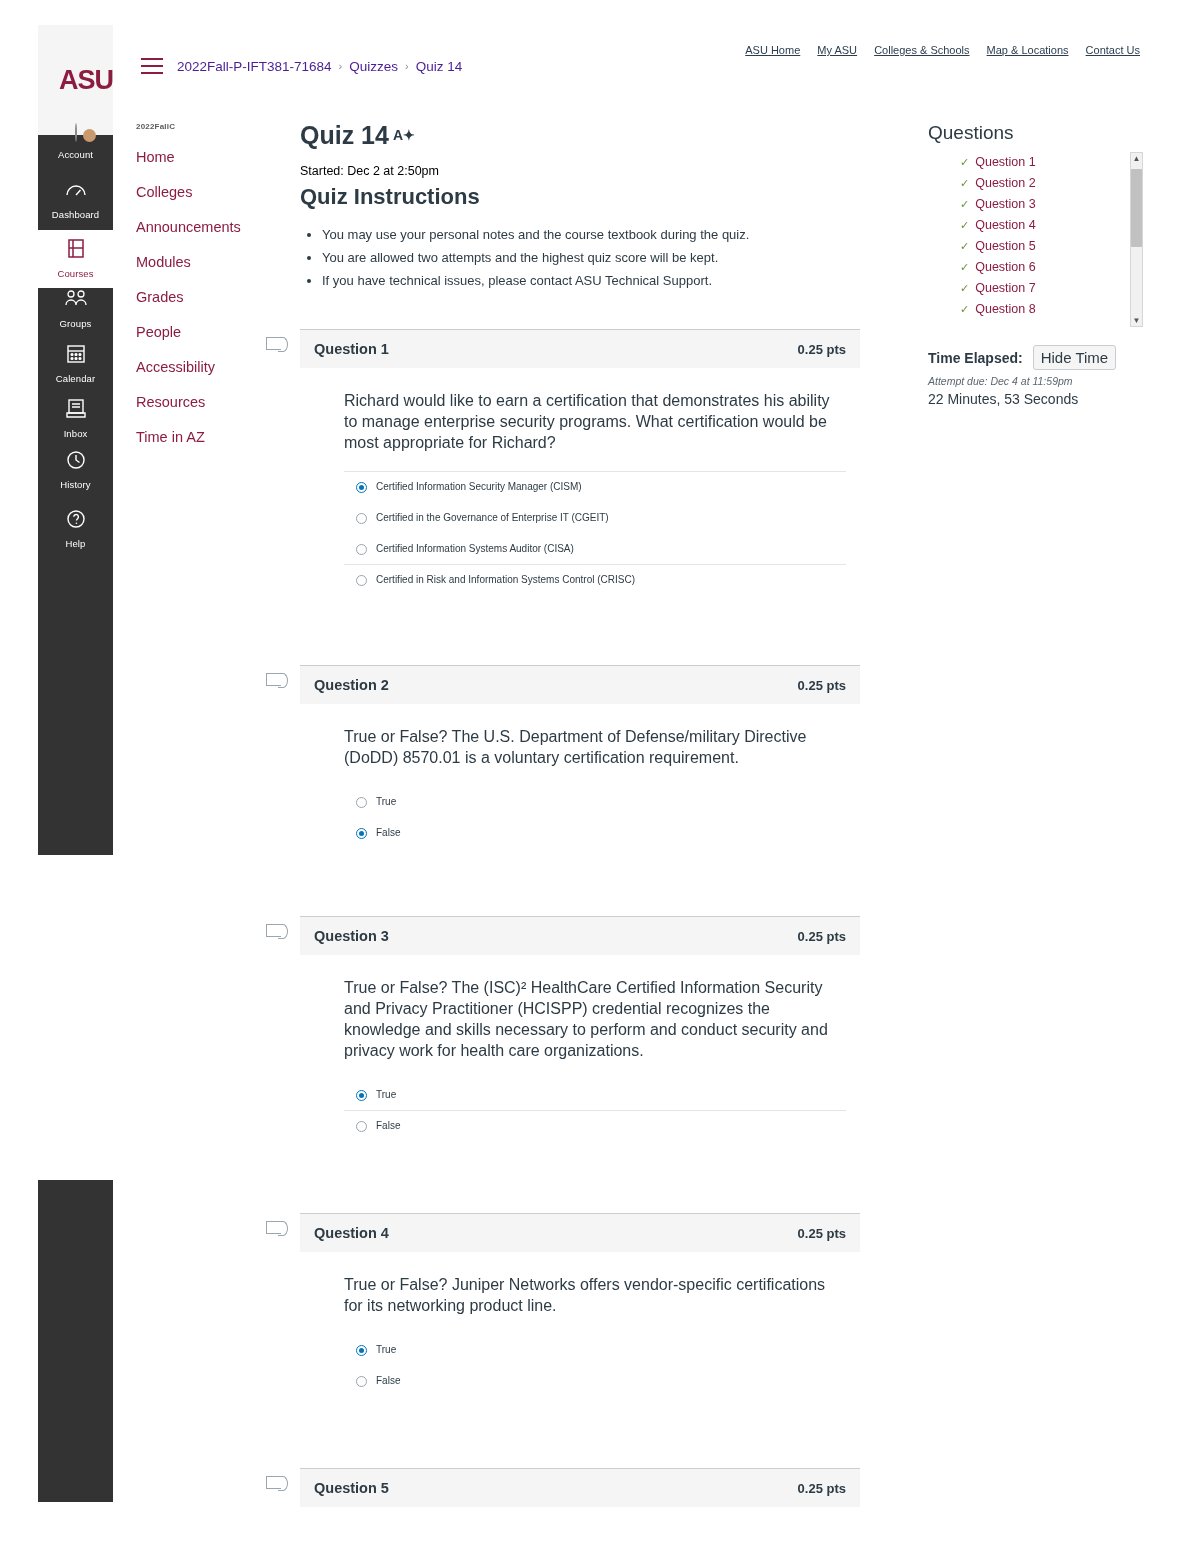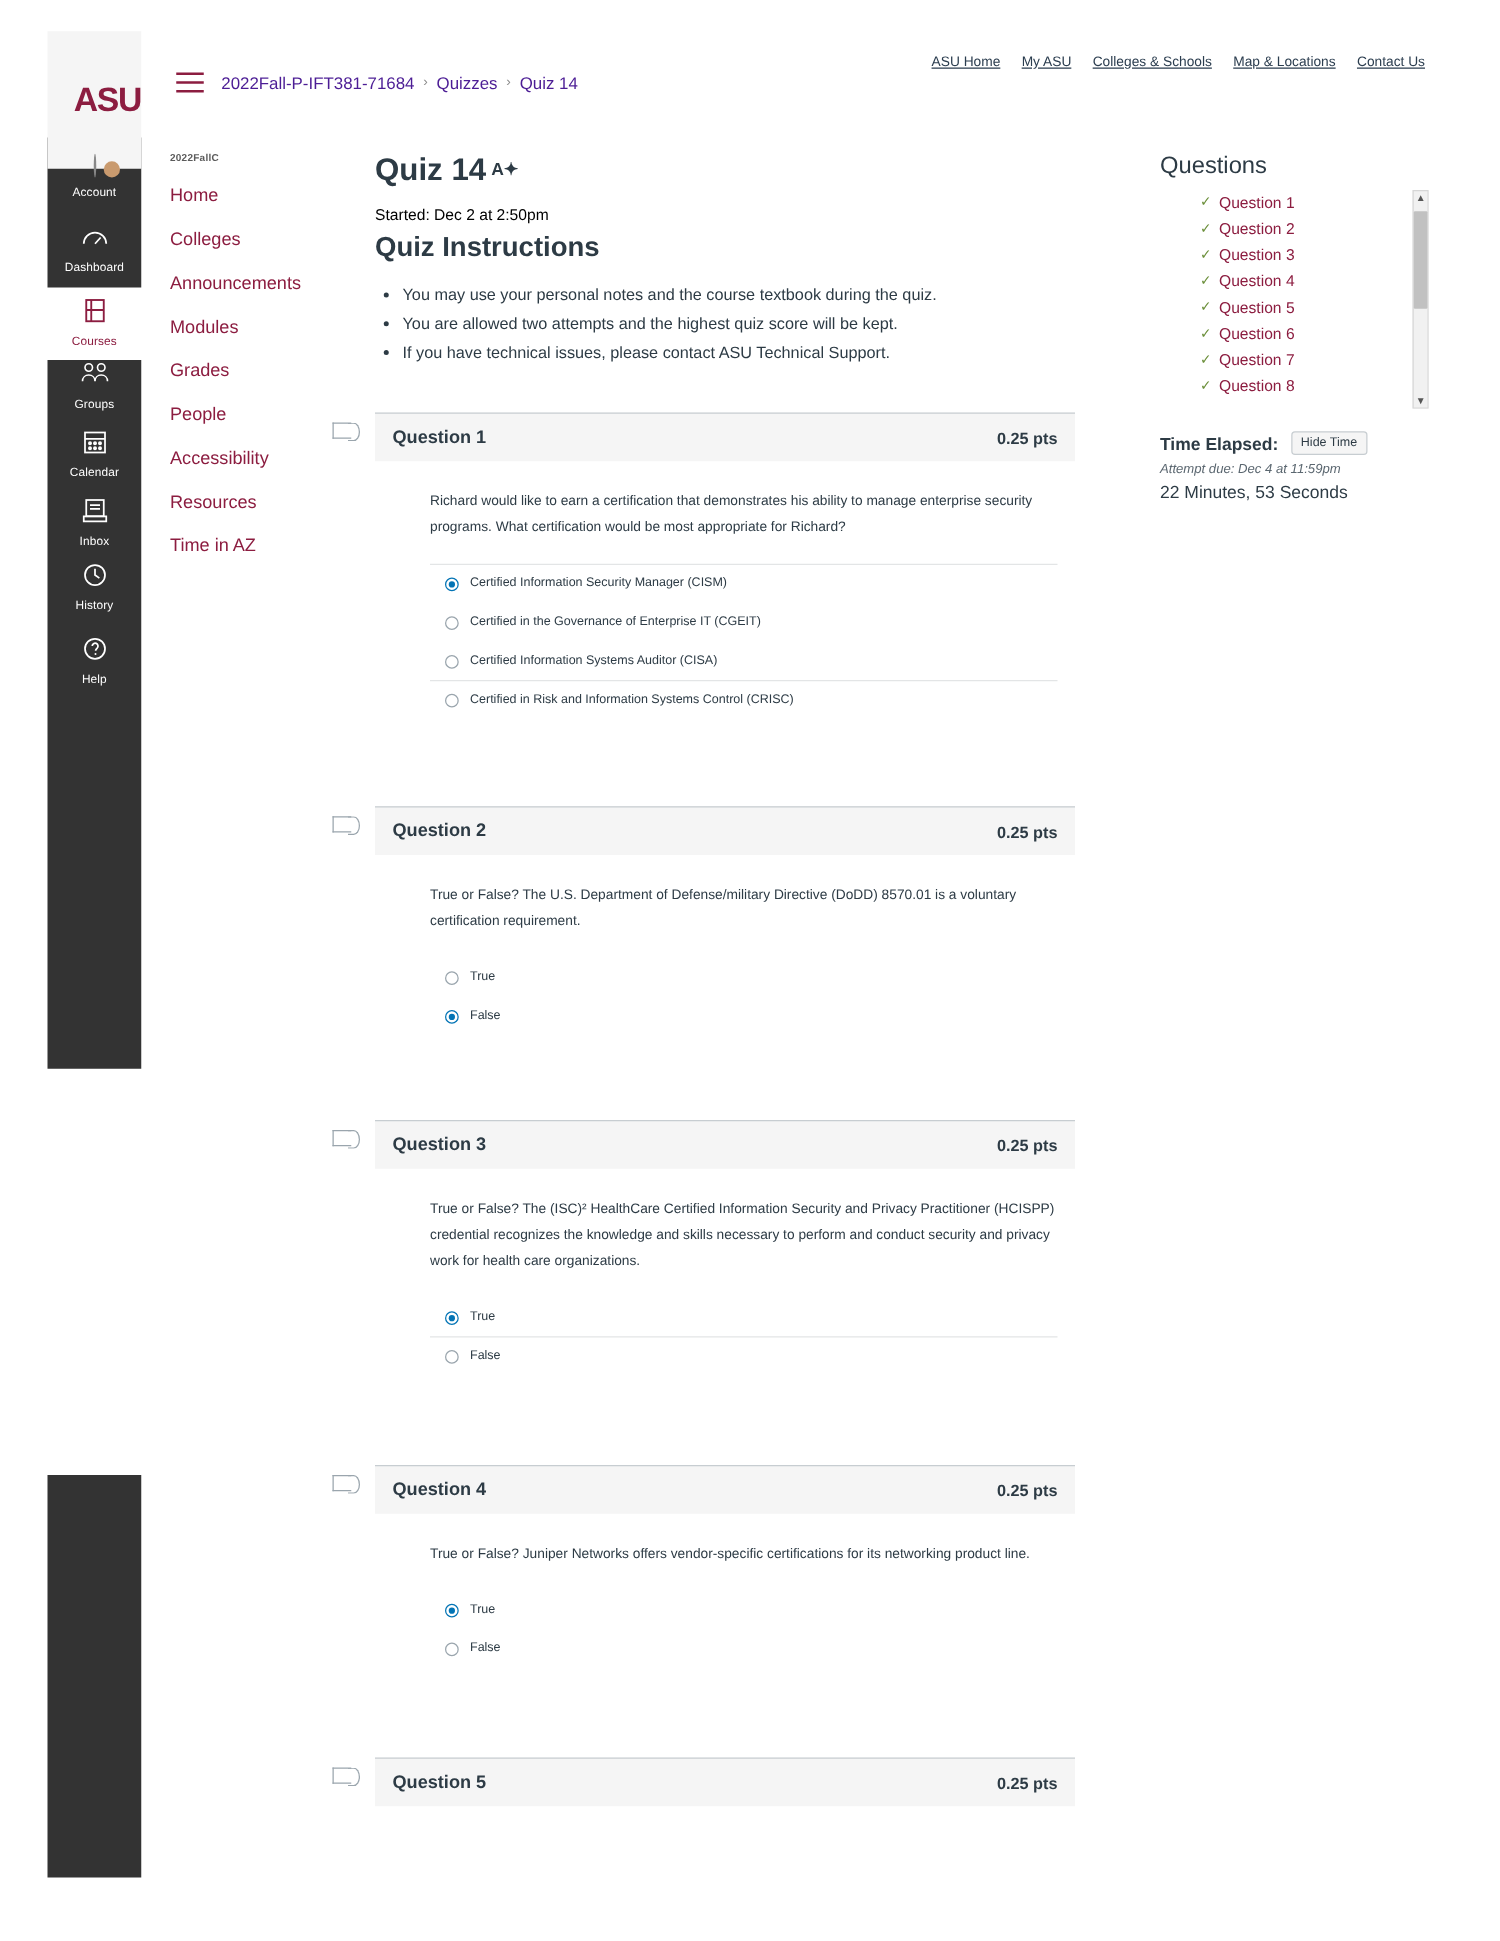--- a/index.html
+++ b/index.html
@@ -212,21 +212,21 @@
     background: #f5f5f5;
     border-top: 1px solid #c7cdd1;
     padding: 11px 14px;
     display: flex;
     justify-content: space-between;
     align-items: center;
   }
   .q-name { font-size: 14.5px; font-weight: 700; color: #2d3b45; }
   .q-pts { font-size: 13px; font-weight: 700; color: #2d3b45; }
   .q-body { padding: 22px 14px 0 44px; }
-  .q-text { font-size: 11px; line-height: 21px; color: #2d3b45; margin: 0 0 18px 0; }
+  .q-text { font-size: 16px; line-height: 21px; color: #2d3b45; margin: 0 0 18px 0; }
 
   .answers { margin-top: 14px; }
   .answer {
     display: flex;
     align-items: flex-start;
     padding: 9px 0 9px 12px;
     font-size: 10px;
     color: #2d3b45;
     border-top: 1px solid transparent;
     cursor: pointer;
@@ -319,21 +319,21 @@
 
   #time-section { margin-top: 18px; }
   .time-row { display: flex; align-items: center; }
   #time-elapsed-label {
     font-size: 14px;
     font-weight: 700;
     color: #2d3b45;
     margin-right: 10px;
   }
   #hide-time-button {
-    font-size: 10px;
+    font-size: 15px;
     color: #2d3b45;
     background: #f5f5f5;
     border: 1px solid #c7cdd1;
     border-radius: 3px;
     padding: 3px 7px;
     cursor: pointer;
     font-family: "Liberation Sans", sans-serif;
   }
   #attempt-due {
     font-size: 10.5px;

